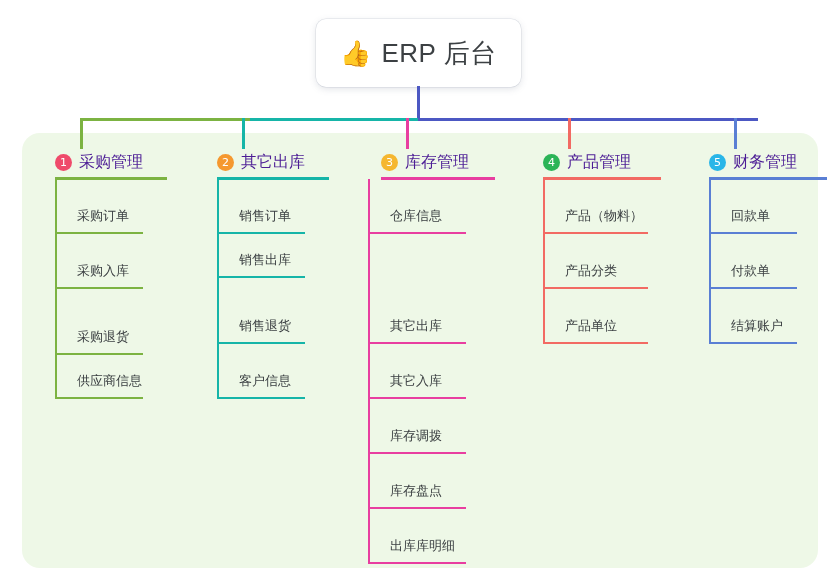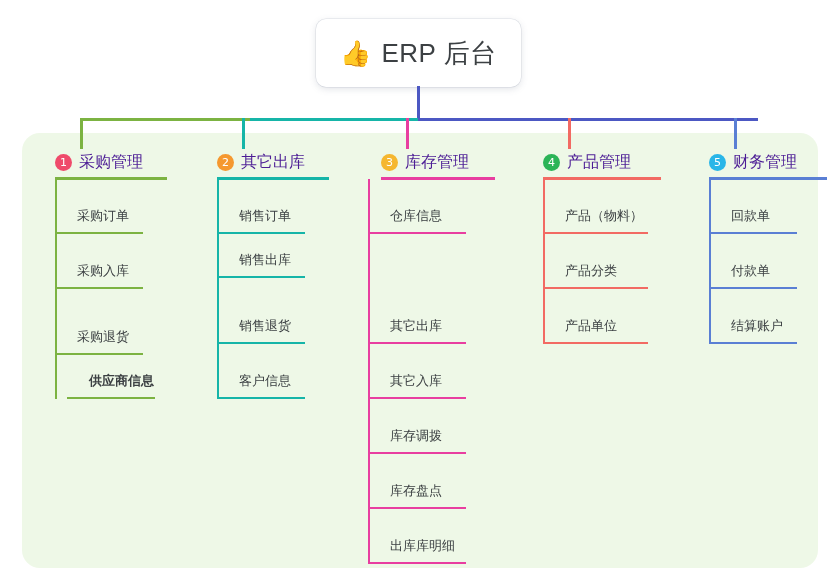--- a/index.html
+++ b/index.html
@@ -92,21 +92,21 @@
             <span class="leaf-rule" style="width: 88px; background: rgb(124, 179, 66);"></span>
           </div>
           <div class="leaf" style="left: 0px; top: 55px; width: 88px;">
             <span class="leaf-label">采购入库</span>
             <span class="leaf-rule" style="width: 88px; background: rgb(124, 179, 66);"></span>
           </div>
           <div class="leaf" style="left: 0px; top: 121px; width: 88px;">
             <span class="leaf-label">采购退货</span>
             <span class="leaf-rule" style="width: 88px; background: rgb(124, 179, 66);"></span>
           </div>
-          <div class="leaf" style="left: 12px; top: 165px; width: 88px; font-weight: bold;">
+          <div class="leaf" style="left: 0px; top: 165px; width: 88px;">
             <span class="leaf-label">供应商信息</span>
             <span class="leaf-rule" style="width: 88px; background: rgb(124, 179, 66);"></span>
           </div>
         </div>
       </div>
       <div class="col" style="left: 198px; width: 150px;">
         <div class="col-head">
           <span class="badge" style="background: rgb(245, 152, 47);">2</span>
           <span class="col-title">其它出库</span>
           <span class="head-rule" style="width: 112px; background: rgb(22, 181, 168);"></span>

